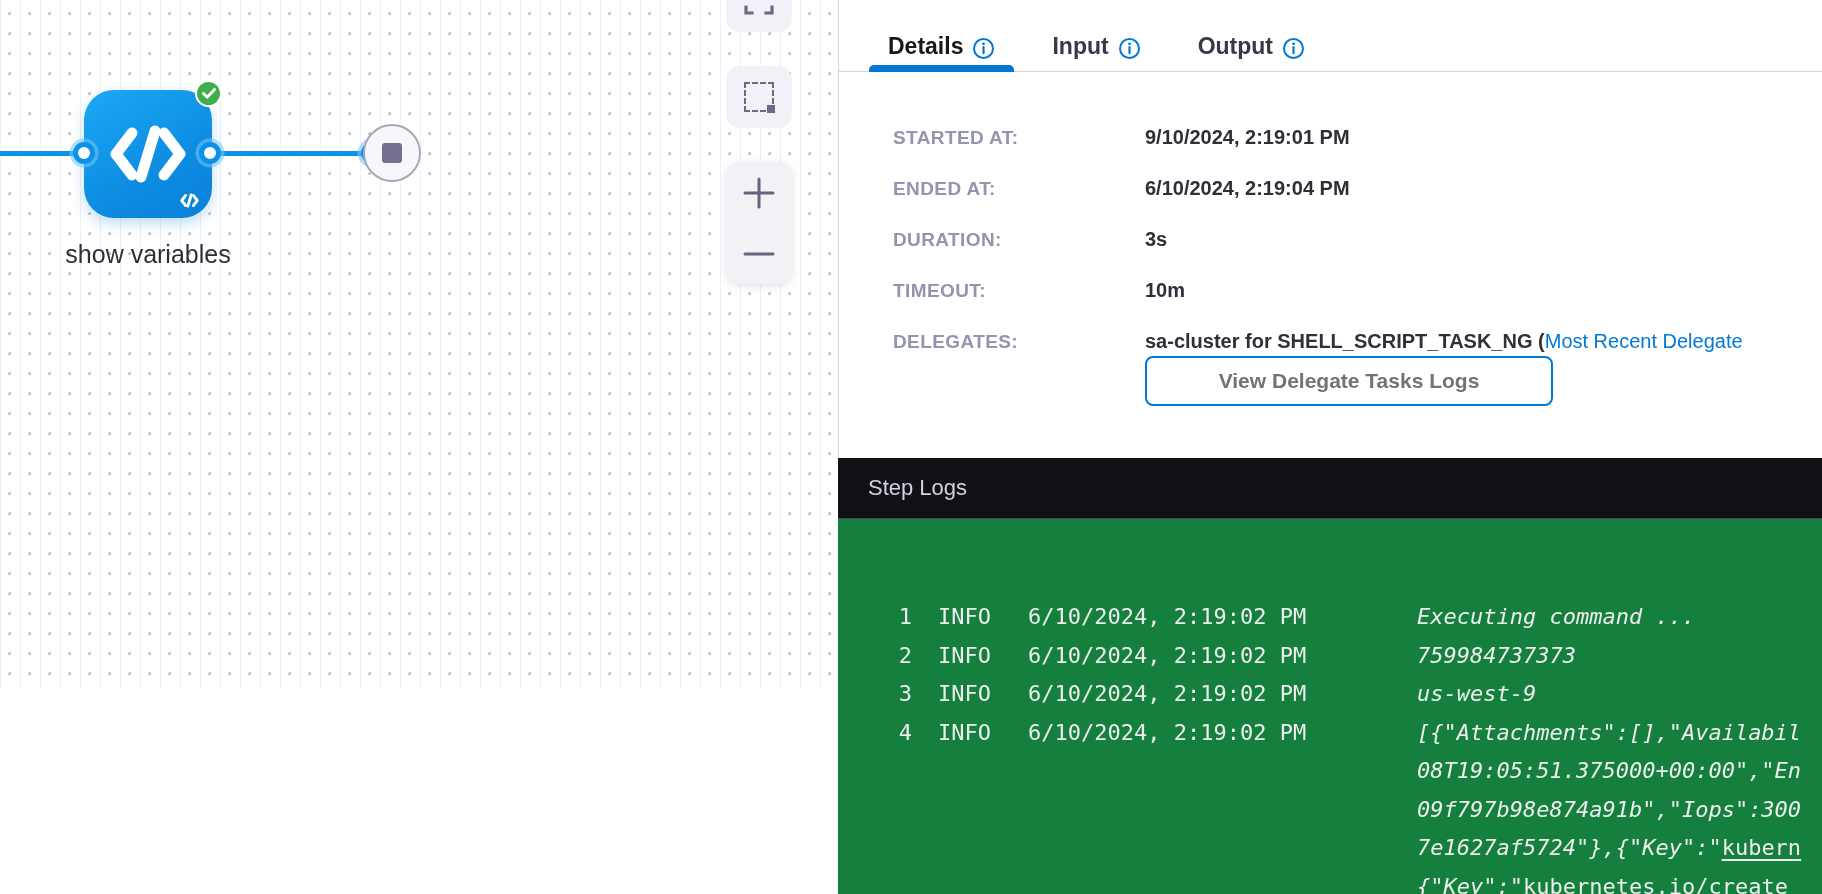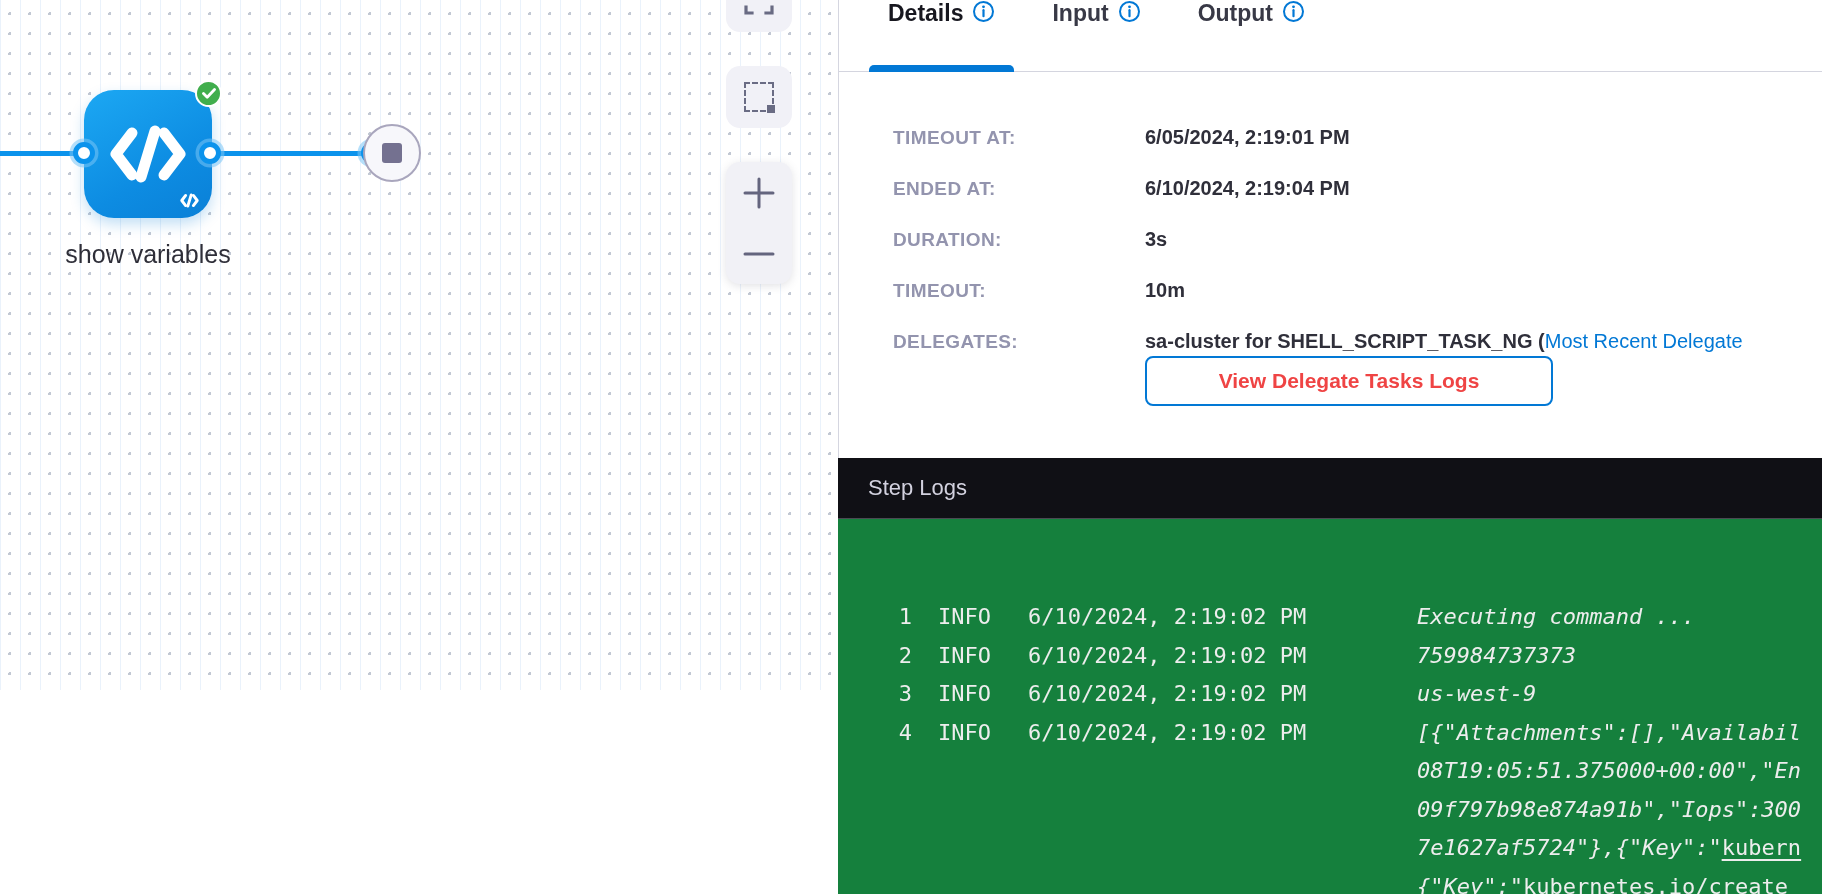--- a/index.html
+++ b/index.html
@@ -69,41 +69,41 @@
   .panel-white {
     position:absolute; left:838px; top:0; width:984px; height:458px;
     background:#fff; border-left:1px solid #d5d6e0;
   }
   .tabbar {
     position:relative; height:72px; border-bottom:1px solid #d4d5df;
     display:flex; align-items:center; padding-left:30px;
   }
   .tab {
     position:relative; height:72px; padding:0 19px 12px 19px; margin-right:19px;
-    display:flex; align-items:flex-start; gap:9px; cursor:pointer;
+    display:flex; align-items:flex-end; gap:9px; cursor:pointer;
     font-size:23px; font-weight:600; color:#383946; white-space:nowrap;
   }
   .tab.active { font-weight:700; color:#17171f; }
   .tab.active::after {
     content:""; position:absolute; left:0; right:0; bottom:0; height:7px;
     background:#0278d5; border-radius:5px 5px 0 0;
   }
 
   .detail-rows { padding:40px 0 0 54px; }
   .d-row { height:51px; display:flex; align-items:center; white-space:nowrap; }
   .d-label {
     width:252px; flex:none; font-size:19px; font-weight:700; letter-spacing:.4px; color:#9394ae;
   }
   .d-value { font-size:20px; font-weight:700; color:#2f2f3a; }
   .d-link  { font-size:20px; font-weight:400; color:#0278d5; cursor:pointer; }
 
   .delegate-btn {
     position:absolute; left:306px; top:356px; height:50px; min-width:408px; padding:0 28px;
     background:#fff; border:2px solid #0278d5; border-radius:8px;
-    color:#ef4444; font-size:21px; font-weight:700; font-family:"Liberation Sans",sans-serif;
+    color:#737373; font-size:21px; font-weight:700; font-family:"Liberation Sans",sans-serif;
     display:flex; align-items:center; justify-content:center; cursor:pointer; white-space:nowrap;
   }
 
   
   .steplogs {
     position:absolute; left:838px; top:458px; right:0; bottom:0;
     background:#15803d; overflow:hidden;
   }
   .steplogs-header {
     height:61px; background:#101015; border-bottom:1px solid #4a4a52;
@@ -212,22 +212,22 @@
           <line x1="11.5" y1="10.2" x2="11.5" y2="16.2" stroke="#0278d5" stroke-width="2.2" stroke-linecap="round"></line>
           <circle cx="11.5" cy="6.8" r="1.4" fill="#0278d5"></circle>
         </svg>
       </div>
 
   </div>
 
   <div class="detail-rows">
 
       <div class="d-row">
-        <span class="d-label">TIMEOUT AT:</span>
-        <span class="d-value">6/05/2024, 2:19:01 PM</span>
+        <span class="d-label">STARTED AT:</span>
+        <span class="d-value">9/10/2024, 2:19:01 PM</span>
 
       </div>
 
       <div class="d-row">
         <span class="d-label">ENDED AT:</span>
         <span class="d-value">6/10/2024, 2:19:04 PM</span>
 
       </div>
 
       <div class="d-row">

